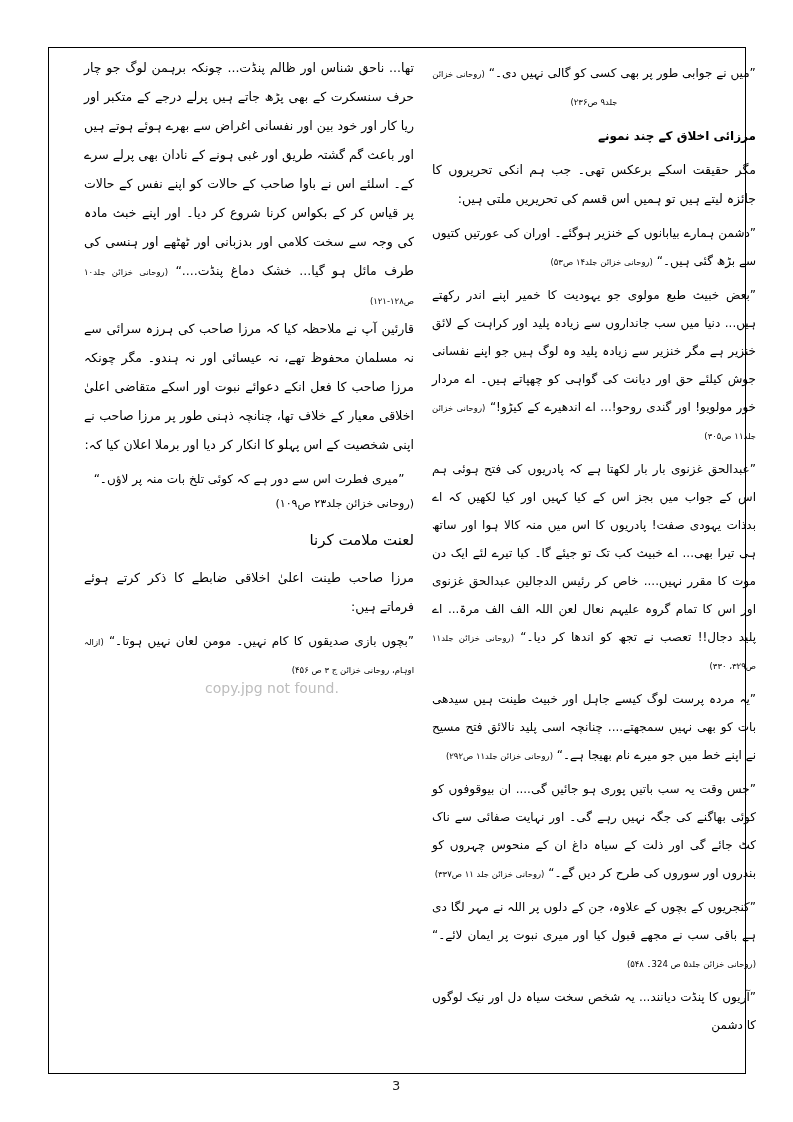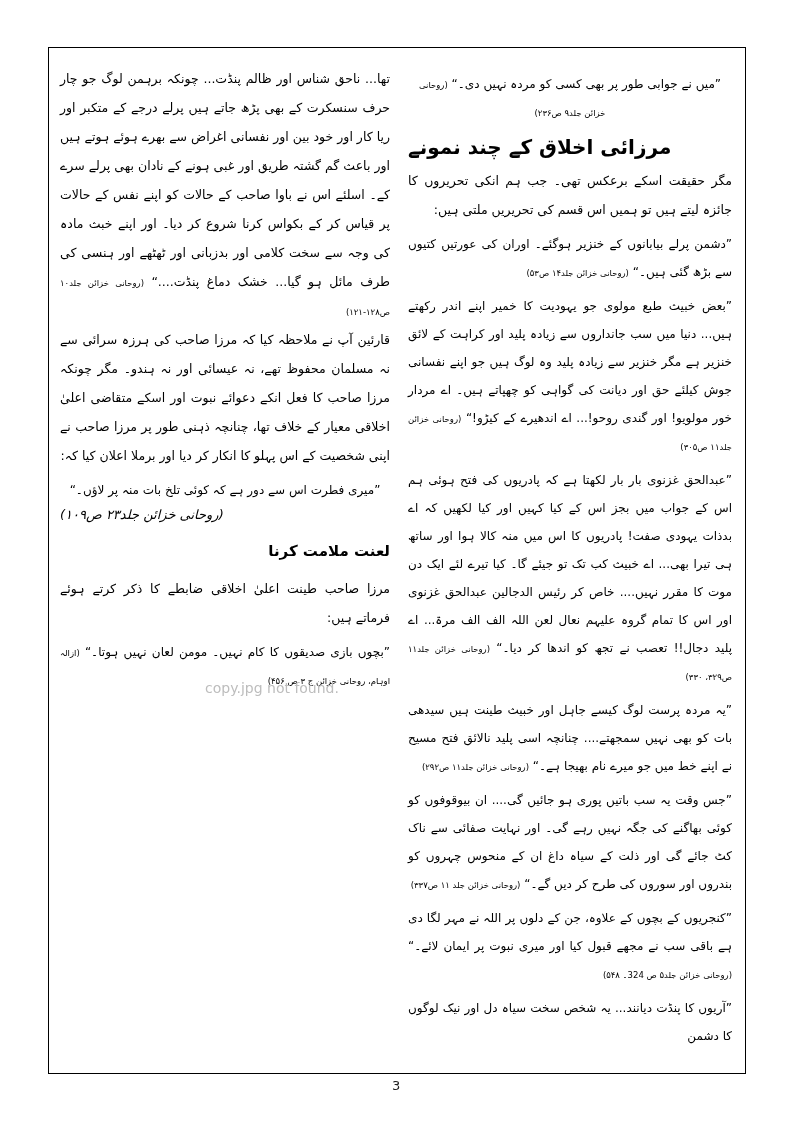--- a/index.html
+++ b/index.html
@@ -1,50 +1,50 @@
 <!DOCTYPE html>
 <html><head>
 <meta charset="utf-8">
 <style>
   html, body { margin:0; padding:0; background:#ffffff; }
   body { width:793px; height:1122px; position:relative; overflow:hidden;
          font-family:"DejaVu Sans", sans-serif; color:#000; }
   .frame { position:absolute; left:48px; top:47px; width:698px; height:1027px;
            border:1px solid #000; box-sizing:border-box; }
-  .col { position:absolute; top:64px; direction:rtl; text-align:right; }
+  .col { position:absolute; top:53px; direction:rtl; text-align:right;margin-left:24px; }
   .col-right { left:408px; width:324px; }
   .col-left  { left:60px;  width:330px; }
   .p { font-size:12.5px; line-height:29px; margin:0; text-align:justify; text-align-last:right; }
   .quote { font-size:12px; line-height:28px; margin:0; text-align:justify; text-align-last:right; }
   .ref { font-size:8.5px; line-height:18px; display:inline; }
-  .ref-block { font-size:13px; line-height:22px; text-align:left; margin:0;font-style:italic; }
+  .ref-block { font-size:11px; line-height:22px; text-align:right; margin:0; }
   .center { text-align:center !important; text-align-last:center !important; }
-  .heading { font-size:20px; line-height:34px; text-align:left; margin:4px 0 2px 0; font-weight:bold; }
-  .heading-left { font-size:15px; line-height:34px; text-align:right; margin:8px 0 6px 0; font-weight:bold; }
+  .heading { font-size:12px; line-height:34px; text-align:right; margin:4px 0 2px 0; font-weight:bold; }
+  .heading-left { font-size:15px; line-height:34px; text-align:right; margin:8px 0 6px 0; font-weight:normal; }
   .gap-s { height:6px; }
   .missing-img { position:absolute; left:205px; top:680px; font-family:"DejaVu Sans", sans-serif;
                  font-size:14px; color:#bdbdbd; font-weight:normal; direction:ltr; }
   .page-num { position:absolute; left:392px; top:1078px; font-size:13px; font-family:"DejaVu Sans", sans-serif; color:#222; }
 </style>
 </head>
 <body>
 
 <div class="frame"></div>
 
 <div class="col col-right">
   <div class="gap-s"></div>
   <p class="quote center">
-    <span>”میں نے جوابی طور پر بھی کسی کو مردہ نہیں دی۔“</span>
+    <span>”میں نے جوابی طور پر بھی کسی کو گالی نہیں دی۔“</span>
     <span class="ref">(روحانی خزائن جلد۹ ص۲۳۶)</span>
   </p>
   <div class="heading">مرزائی اخلاق کے چند نمونے</div>
   <p class="p">مگر حقیقت اسکے برعکس تھی۔ جب ہم انکی تحریروں کا جائزہ لیتے ہیں تو ہمیں اس قسم کی تحریریں ملتی ہیں:</p>
   <div class="gap-s"></div>
   <p class="quote">
-    <span>”دشمن پرلے بیابانوں کے خنزیر ہوگئے۔ اوران کی عورتیں کتیوں سے بڑھ گئی ہیں۔“</span>
+    <span>”دشمن ہمارے بیابانوں کے خنزیر ہوگئے۔ اوران کی عورتیں کتیوں سے بڑھ گئی ہیں۔“</span>
     <span class="ref">(روحانی خزائن جلد۱۴ ص۵۳)</span>
   </p>
   <div class="gap-s"></div>
   <p class="quote">
     <span>”بعض خبیث طبع مولوی جو یہودیت کا خمیر اپنے اندر رکھتے ہیں... دنیا میں سب جانداروں سے زیادہ پلید اور کراہت کے لائق خنزیر ہے مگر خنزیر سے زیادہ پلید وہ لوگ ہیں جو اپنے نفسانی جوش کیلئے حق اور دیانت کی گواہی کو چھپاتے ہیں۔ اے مردار خور مولویو! اور گندی روحو!... اے اندھیرے کے کیڑو!“</span>
     <span class="ref">(روحانی خزائن جلد۱۱ ص۳۰۵)</span>
   </p>
   <div class="gap-s"></div>
   <p class="quote">
     <span>”عبدالحق غزنوی بار بار لکھتا ہے کہ پادریوں کی فتح ہوئی ہم اس کے جواب میں بجز اس کے کیا کہیں اور کیا لکھیں کہ اے بدذات یہودی صفت! پادریوں کا اس میں منہ کالا ہوا اور ساتھ ہی تیرا بھی... اے خبیث کب تک تو جیئے گا۔ کیا تیرے لئے ایک دن موت کا مقرر نہیں.... خاص کر رئیس الدجالین عبدالحق غزنوی اور اس کا تمام گروہ علیہم نعال لعن اللہ الف الف مرۃ... اے پلید دجال!! تعصب نے تجھ کو اندھا کر دیا۔“</span>

